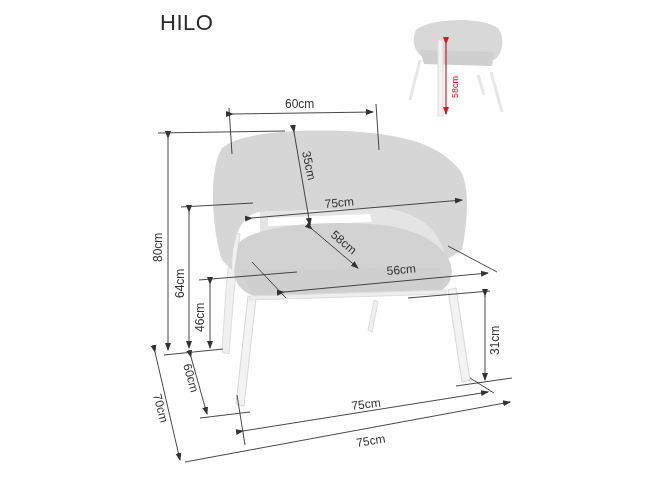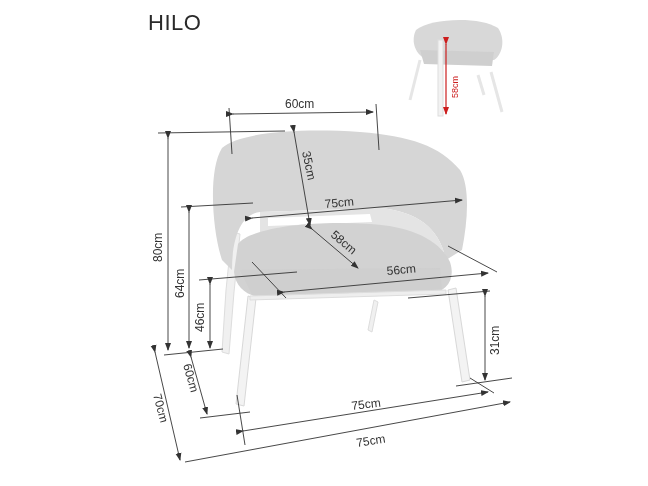--- a/index.html
+++ b/index.html
@@ -1,17 +1,17 @@
 <!DOCTYPE html>
 <html><head>
 <meta charset="utf-8">
 <style>
   html, body { margin: 0; padding: 0; background: #ffffff; }
   body { width: 648px; height: 486px; position: relative; overflow: hidden; font-family: "Liberation Sans", sans-serif; }
-  .title { position: absolute; left: 148px; top: 10px; font-size: 22px; color: #2a2a2a; letter-spacing: 0.5px; }
+  .title { position: absolute; left: 160px; top: 10px; font-size: 22px; color: #2a2a2a; letter-spacing: 0.5px; }
   svg { position: absolute; left: 0; top: 0; }
   .lbl { font-family: "Liberation Sans", sans-serif; font-size: 12px; fill: #333333; }
   .red { font-family: "Liberation Sans", sans-serif; font-size: 9px; fill: #cc1d1d; }
 </style>
 </head>
 <body>
 
 <div class="title">HILO</div>
 
 <svg width="648" height="486" viewBox="0 0 648 486">

